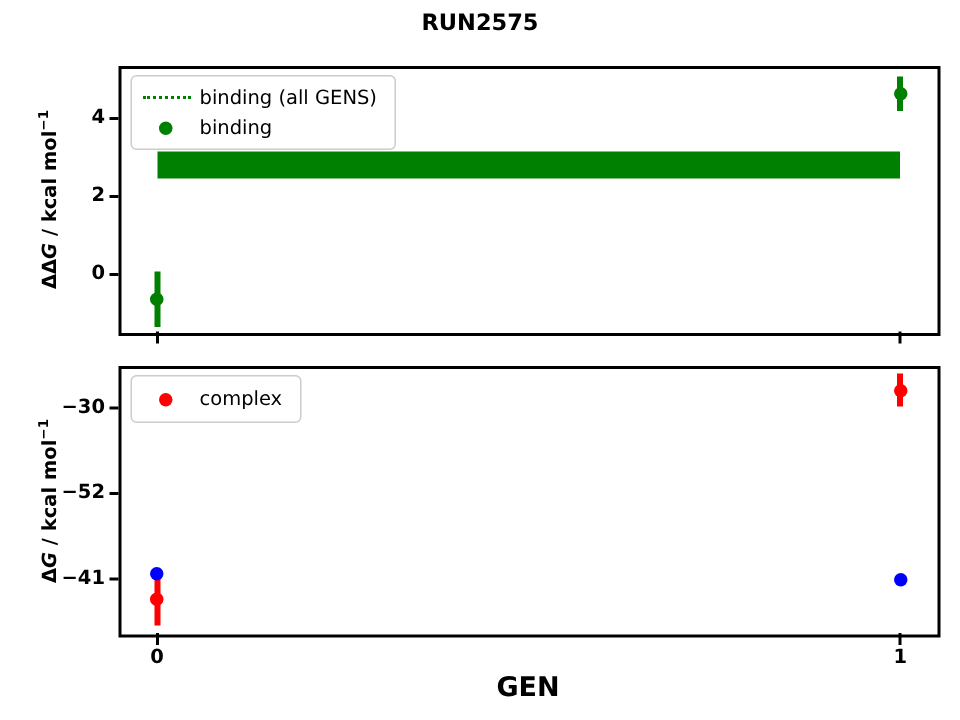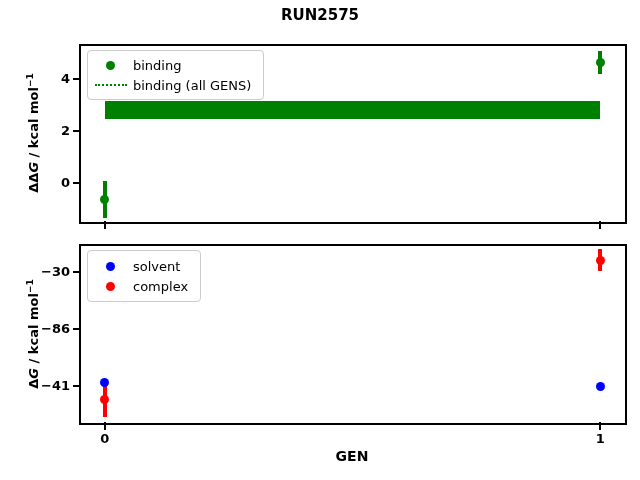--- a/index.html
+++ b/index.html
@@ -14,21 +14,21 @@
     position:absolute; left:0; top:6px; width:640px;
     text-align:center; font-size:15px; font-weight:bold;
   }
   .plot-box { position:absolute; border:2px solid #000; background:transparent; }
   .ylabel {
     position:absolute; white-space:nowrap; font-size:13px; font-weight:bold;
     transform:translate(-50%,-50%) rotate(-90deg);
   }
   .ylabel .it { font-style:italic; }
   .ylabel sup { font-size:9px; font-weight:bold; }
-  .xlabel { position:absolute; font-size:14px; font-weight:bold; transform:translateX(-50%); }
+  .xlabel { position:absolute; font-size:18px; font-weight:bold; transform:translateX(-50%); }
   .legend {
     position:absolute; background:#fff; border:1px solid #ccc; border-radius:4px;
     padding:4px 12px 4px 0; z-index:5;
   }
   .legend-row { display:flex; align-items:center; height:20px; }
   .swatch { width:45px; display:flex; justify-content:center; align-items:center; flex:0 0 45px; }
   .legend-label { font-size:13px; white-space:nowrap; }
   .dot { width:9px; height:9px; border-radius:50%; background:#888; }
   .dline { width:32px; height:0; border-top:2px dotted #008000; }
   
@@ -56,39 +56,33 @@
   </div>
   <div class="ylabel" style="left:33px; top:334px;">
     <span>Δ</span><span class="it">G</span><span> / kcal mol</span><sup>−1</sup>
   </div>
 
   <div class="xlabel" style="left:352px; top:448px;">GEN</div>
 
   <div class="legend" style="left:87px; top:50px;">
     <div class="legend-row">
       <span class="swatch">
+          <span class="dline" style="border-top-color: rgb(0, 128, 0);"></span>
+        </span>
+      <span class="legend-label">binding (all GENS)</span>
+    </div>
+    <div class="legend-row">
+      <span class="swatch">
           <span class="dot" style="background: rgb(0, 128, 0);"></span>
         </span>
       <span class="legend-label">binding</span>
     </div>
-    <div class="legend-row">
-      <span class="swatch">
-          <span class="dline" style="border-top-color: rgb(0, 128, 0);"></span>
-        </span>
-      <span class="legend-label">binding (all GENS)</span>
-    </div>
   </div>
 
   <div class="legend" style="left:87px; top:250px; padding:5px 12px 5px 0;">
-    <div class="legend-row">
-      <span class="swatch">
-          <span class="dot" style="background: rgb(0, 0, 255);"></span>
-        </span>
-      <span class="legend-label">solvent</span>
-    </div>
     <div class="legend-row">
       <span class="swatch">
           <span class="dot" style="background: rgb(255, 0, 0);"></span>
         </span>
       <span class="legend-label">complex</span>
     </div>
   </div>
 
 <div class="tick-y" style="left: 73px; top: 78.0985px;"></div>
     <div class="tlabel-y" style="left: 26px; top: 71.0985px;">4</div>
@@ -99,21 +93,21 @@
     <div class="tick-x" style="left: 103.773px; top: 221px;"></div>
     <div class="tick-x" style="left: 599.227px; top: 221px;"></div>
     <div class="band" style="left: 104.773px; top: 101.484px; width: 495.455px; height: 17.7px; background: rgb(0, 128, 0);"></div>
     <div class="errbar" style="left: 102.773px; top: 180.613px; height: 37.4824px; background: rgb(0, 128, 0);"></div>
     <div class="marker" style="left: 100.273px; top: 194.854px; background: rgb(0, 128, 0);"></div>
     <div class="errbar" style="left: 598.227px; top: 50.9868px; height: 23.4265px; background: rgb(0, 128, 0);"></div>
     <div class="marker" style="left: 595.727px; top: 58.2px; background: rgb(0, 128, 0);"></div>
     <div class="tick-y" style="left: 73px; top: 271.21px;"></div>
     <div class="tlabel-y" style="left: 26px; top: 264.21px;">−30</div>
     <div class="tick-y" style="left: 73px; top: 327.898px;"></div>
-    <div class="tlabel-y" style="left: 26px; top: 320.898px;">−86</div>
+    <div class="tlabel-y" style="left: 26px; top: 320.898px;">−52</div>
     <div class="tick-y" style="left: 73px; top: 384.586px;"></div>
     <div class="tlabel-y" style="left: 26px; top: 377.586px;">−41</div>
     <div class="tick-x" style="left: 103.773px; top: 422px;"></div>
     <div class="tlabel-x" style="left: 84.7727px; top: 431px;">0</div>
     <div class="tick-x" style="left: 599.227px; top: 422px;"></div>
     <div class="tlabel-x" style="left: 580.227px; top: 431px;">1</div>
     <div class="errbar" style="left: 102.773px; top: 381.618px; height: 35.1465px; background: rgb(255, 0, 0);"></div>
     <div class="marker" style="left: 100.273px; top: 394.691px; background: rgb(255, 0, 0);"></div>
     <div class="errbar" style="left: 598.227px; top: 249.252px; height: 21.5414px; background: rgb(255, 0, 0);"></div>
     <div class="marker" style="left: 595.727px; top: 255.522px; background: rgb(255, 0, 0);"></div>

